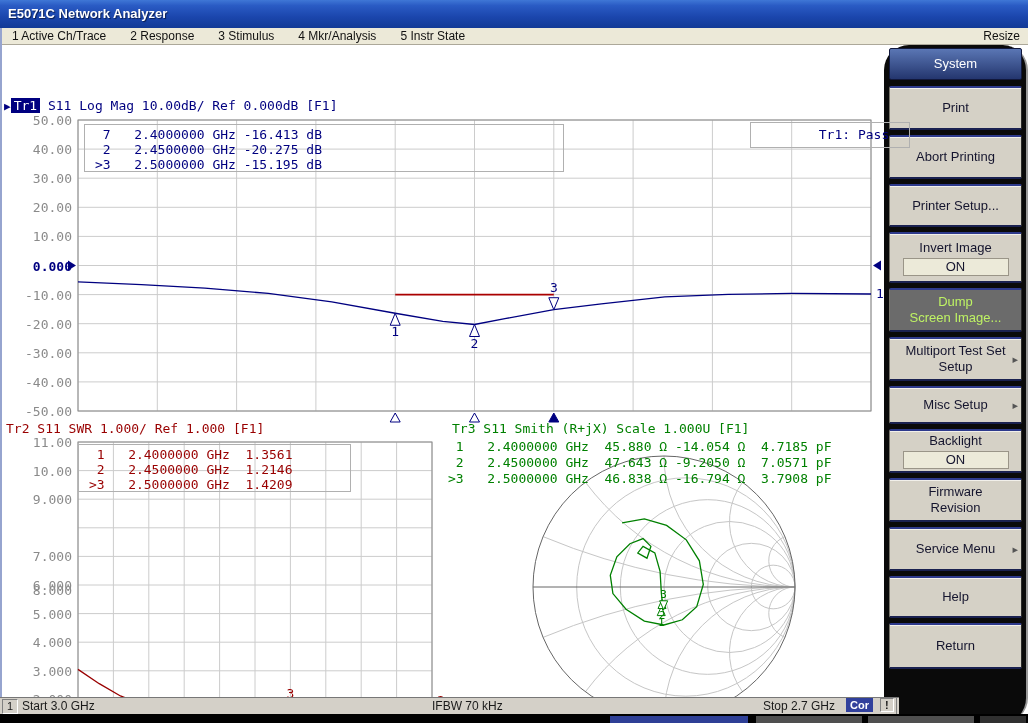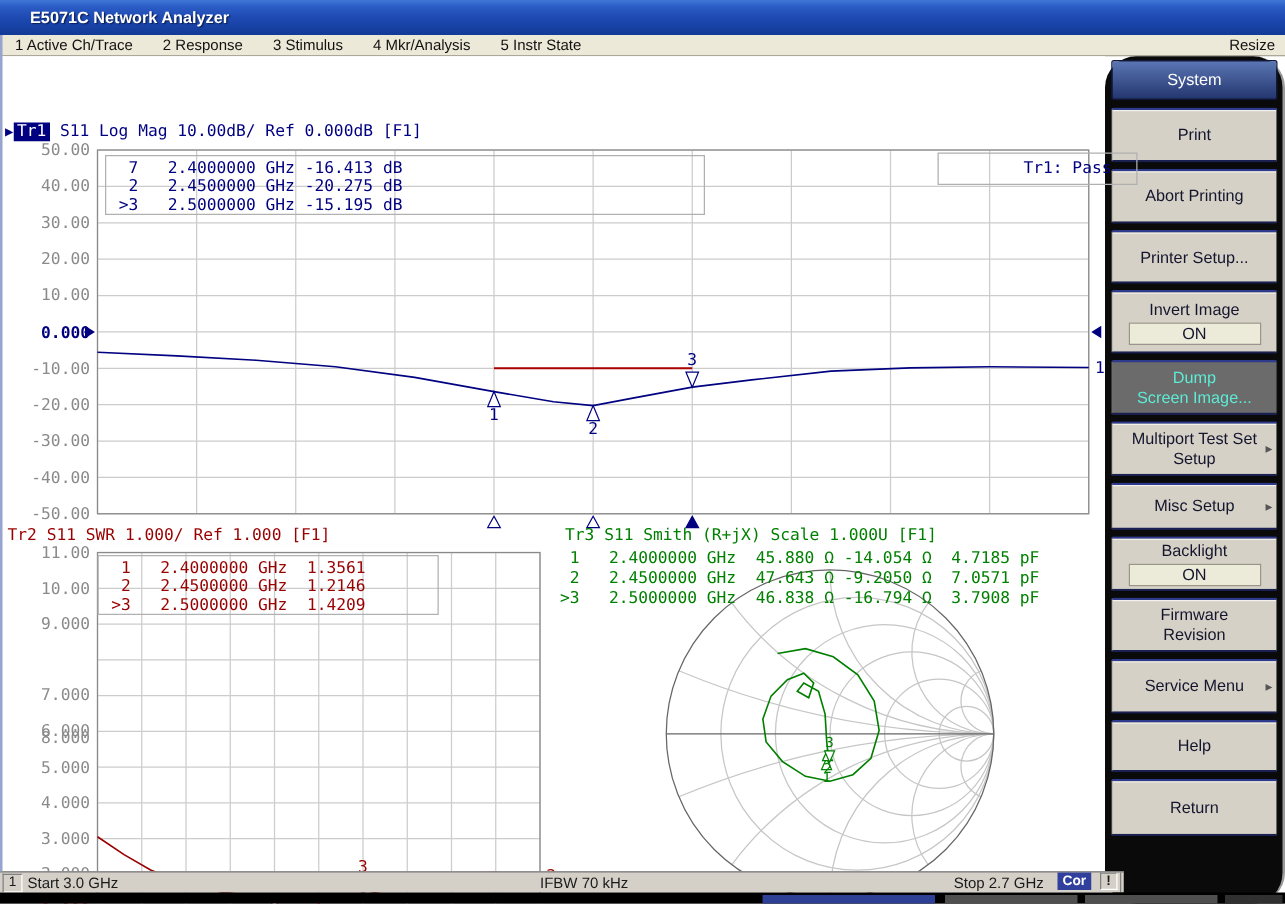--- a/index.html
+++ b/index.html
@@ -1,21 +1,21 @@
 <!DOCTYPE html>
 <html><head>
 <meta charset="utf-8">
 <style>
   html,body{margin:0;padding:0;background:#000;}
   #screen{position:relative;width:1028px;height:723px;background:#fff;overflow:hidden;
           font-family:"Liberation Sans",sans-serif;}
   
   #titlebar{position:absolute;left:0;top:0;width:1028px;height:28px;
     background:linear-gradient(180deg,#3f77d6 0%,#2a5bc4 20%,#1b46ad 60%,#123a96 100%);
-    color:#fff;font-weight:bold;font-size:13px;line-height:28px;padding-left:24px;box-sizing:border-box;
+    color:#fff;font-weight:bold;font-size:13px;line-height:28px;padding-left:8px;box-sizing:border-box;
     text-shadow:1px 1px 1px #0a1c4e;}
   
   #menubar{position:absolute;left:0;top:28px;width:1028px;height:17px;background:#ece9d8;
     border-bottom:1px solid #aca899;font-size:12px;color:#111;display:flex;align-items:center;box-sizing:border-box;}
   .menu-item{padding:0 12px;cursor:default;}
   #resize{position:absolute;right:8px;top:0;line-height:16px;}
   
   #main{position:absolute;left:0;top:45px;width:884px;height:548px;background:#fff;}
   svg{overflow:visible;position:absolute;}
   .hdr{position:absolute;font-family:"DejaVu Sans Mono",monospace;font-size:13px;white-space:pre;}
@@ -37,21 +37,21 @@
     font-family:"DejaVu Sans Mono",monospace;font-size:13px;height:15px;}
   
   #sidebar{position:absolute;left:884px;top:45px;width:144px;height:678px;background:#0a0a0a;
     box-sizing:border-box;padding:3px 4px 0 5px;border-right:2px solid #9a9a9a;border-radius:25px;}
   #system-key{height:30px;background:linear-gradient(180deg,#5a76b4,#24366e);color:#fff;
     border:1px solid #11183c;border-radius:2px;text-align:center;line-height:30px;font-size:13px;margin-bottom:6px;}
   .softkey{position:relative;background:#d5d1c6;color:#15152e;border-left:1px solid #77746a;
     border-right:1px solid #2a2a2a;border-top:2px solid #2e3a8c;border-bottom:2px solid #1a2150;
     border-radius:2px;margin-top:5px;display:flex;flex-direction:column;align-items:center;
     justify-content:center;font-size:13px;box-shadow:inset 0 1px 0 #f2f0ea;cursor:default;}
-  .softkey.pressed{background:#6b6b6b;color:#5eead4;box-shadow:none;}
+  .softkey.pressed{background:#6b6b6b;color:#bef264;box-shadow:none;}
   .sk-label{white-space:pre-line;text-align:center;line-height:16px;}
   .sk-value{margin-top:2px;background:#ecead f;background:#ecead9;border:1px solid #9a9588;
     width:104px;text-align:center;font-size:13px;line-height:16px;color:#15152e;}
   .sk-arrow{position:absolute;right:3px;top:50%;transform:translateY(-50%);color:#555;font-size:11px;}
   
   #statusbar{position:absolute;left:0;top:697px;width:899px;height:17px;background:#d4d0c8;
     border-top:1px solid #777;box-sizing:border-box;font-size:12px;color:#1a1a1a;z-index:5;}
   #ch-box{position:absolute;left:2px;top:1px;width:14px;height:13px;border:1px solid #808080;
     border-bottom-color:#fff;border-right-color:#fff;text-align:center;line-height:13px;font-size:11px;}
   #start-label{position:absolute;left:22px;top:1px;}

